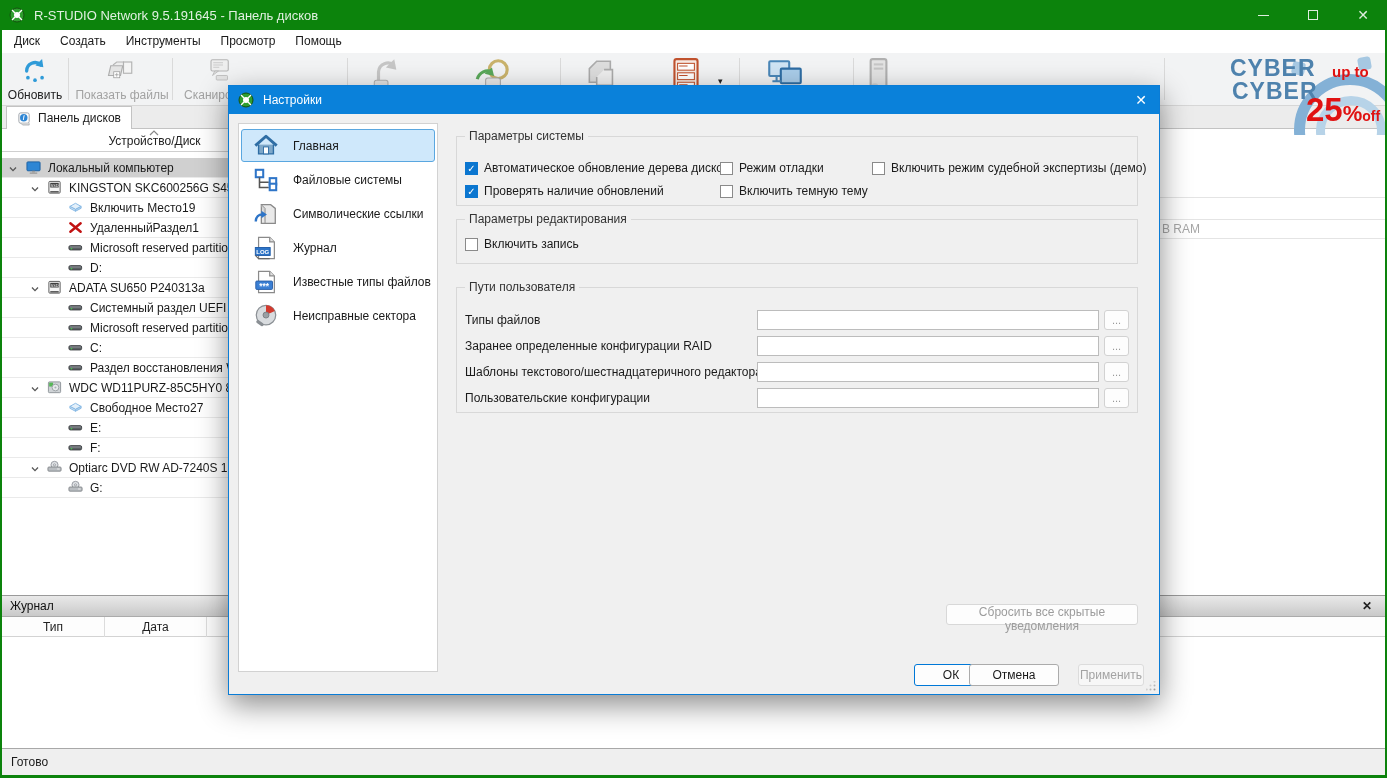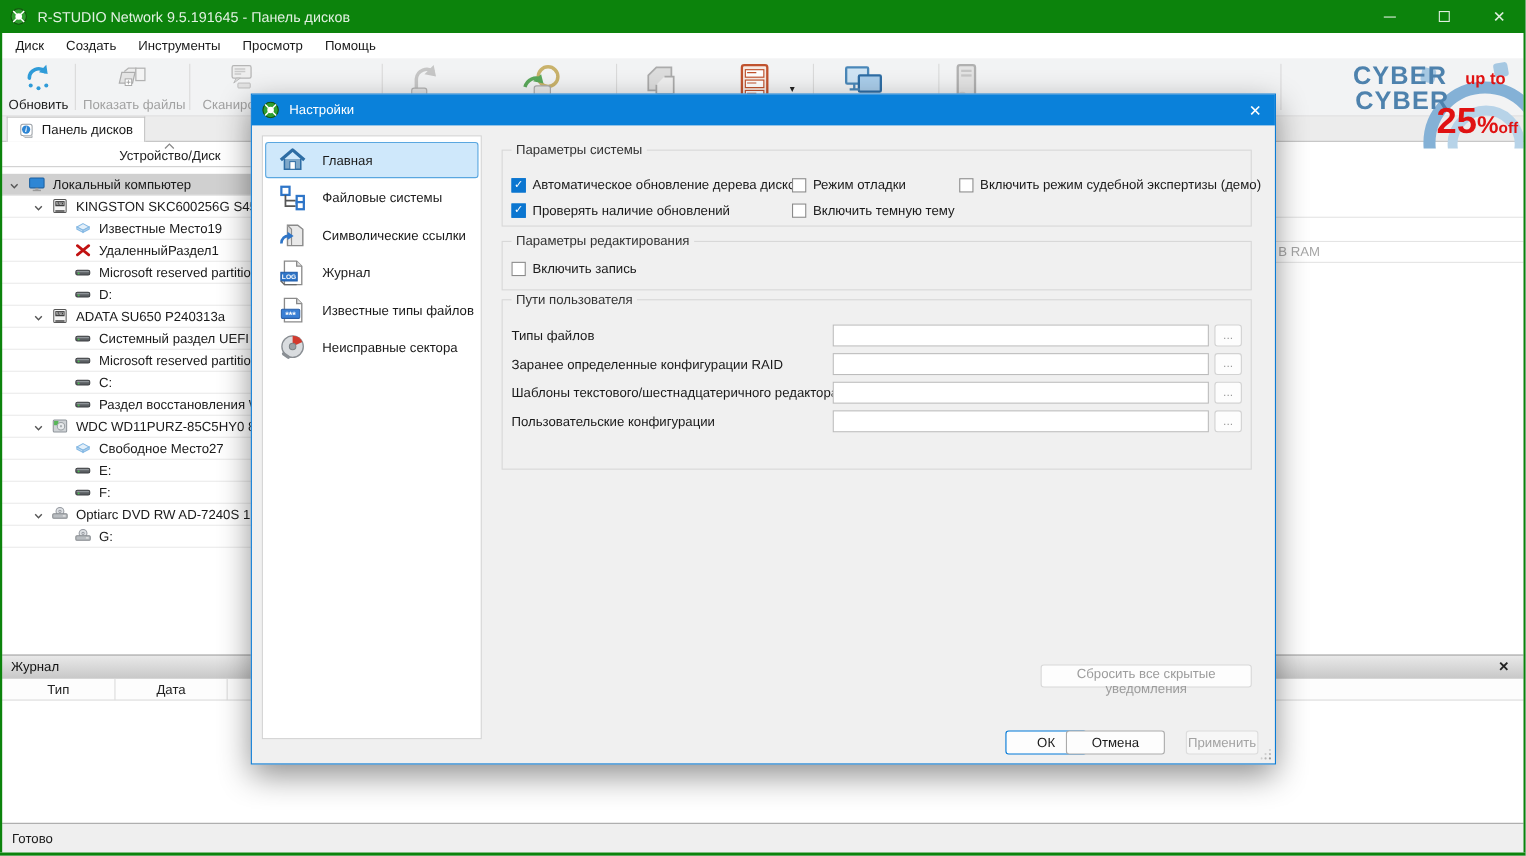--- a/index.html
+++ b/index.html
@@ -291,21 +291,21 @@
           <span class="tlabel" style="left:67px">KINGSTON SKC600256G S4500</span>
         </div>
         <div class="trow" style="top:68px">
           <span class="ticon icw" style="left:66px">
             <svg viewBox="0 0 16 16">
               <polygon points="8,3.5 14,6.8 8,10 2,6.8" fill="#e4f0fa" stroke="#86b9e4"></polygon>
               <polygon points="2,6.8 8,10 8,12 2,8.8" fill="#cbe1f4" stroke="#86b9e4"></polygon>
               <polygon points="14,6.8 8,10 8,12 14,8.8" fill="#b3d3ee" stroke="#86b9e4"></polygon>
             </svg>
           </span>
-          <span class="tlabel" style="left:88px">Известные Место19</span>
+          <span class="tlabel" style="left:88px">Включить Место19</span>
         </div>
         <div class="trow" style="top:88px">
           <span class="ticon icw" style="left:66px">
             <svg viewBox="0 0 16 16">
               <path d="M2.5 3.5 L13.5 12.5 M13.5 3.5 L2.5 12.5" stroke="#c11212" stroke-width="2.6" stroke-linecap="round"></path>
             </svg>
           </span>
           <span class="tlabel" style="left:88px">УдаленныйРаздел1</span>
         </div>
         <div class="trow" style="top:108px">
@@ -579,21 +579,21 @@
           <span class="olbl">Включить режим судебной экспертизы (демо)</span>
         </label>
       </div>
     <div class="gbox" id="gbox-editing" style="top:133px;height:45px">
       <span class="glabel">Параметры редактирования</span>
     <label class="opt" style="left:8px;top:17px">
           <span class="cb"></span>
           <span class="olbl">Включить запись</span>
         </label>
       </div>
-    <div class="gbox" id="gbox-paths" style="top:186px;height:155px">
+    <div class="gbox" id="gbox-paths" style="top:201px;height:126px">
       <span class="glabel">Пути пользователя</span>
     <div class="prow" style="top:22px">
           <span class="plbl">Типы файлов</span>
           <input class="pinput" style="">
           <button class="pbrowse">...</button>
         </div>
         <div class="prow" style="top:48px">
           <span class="plbl">Заранее определенные конфигурации RAID</span>
           <input class="pinput" style="">
           <button class="pbrowse">...</button>

